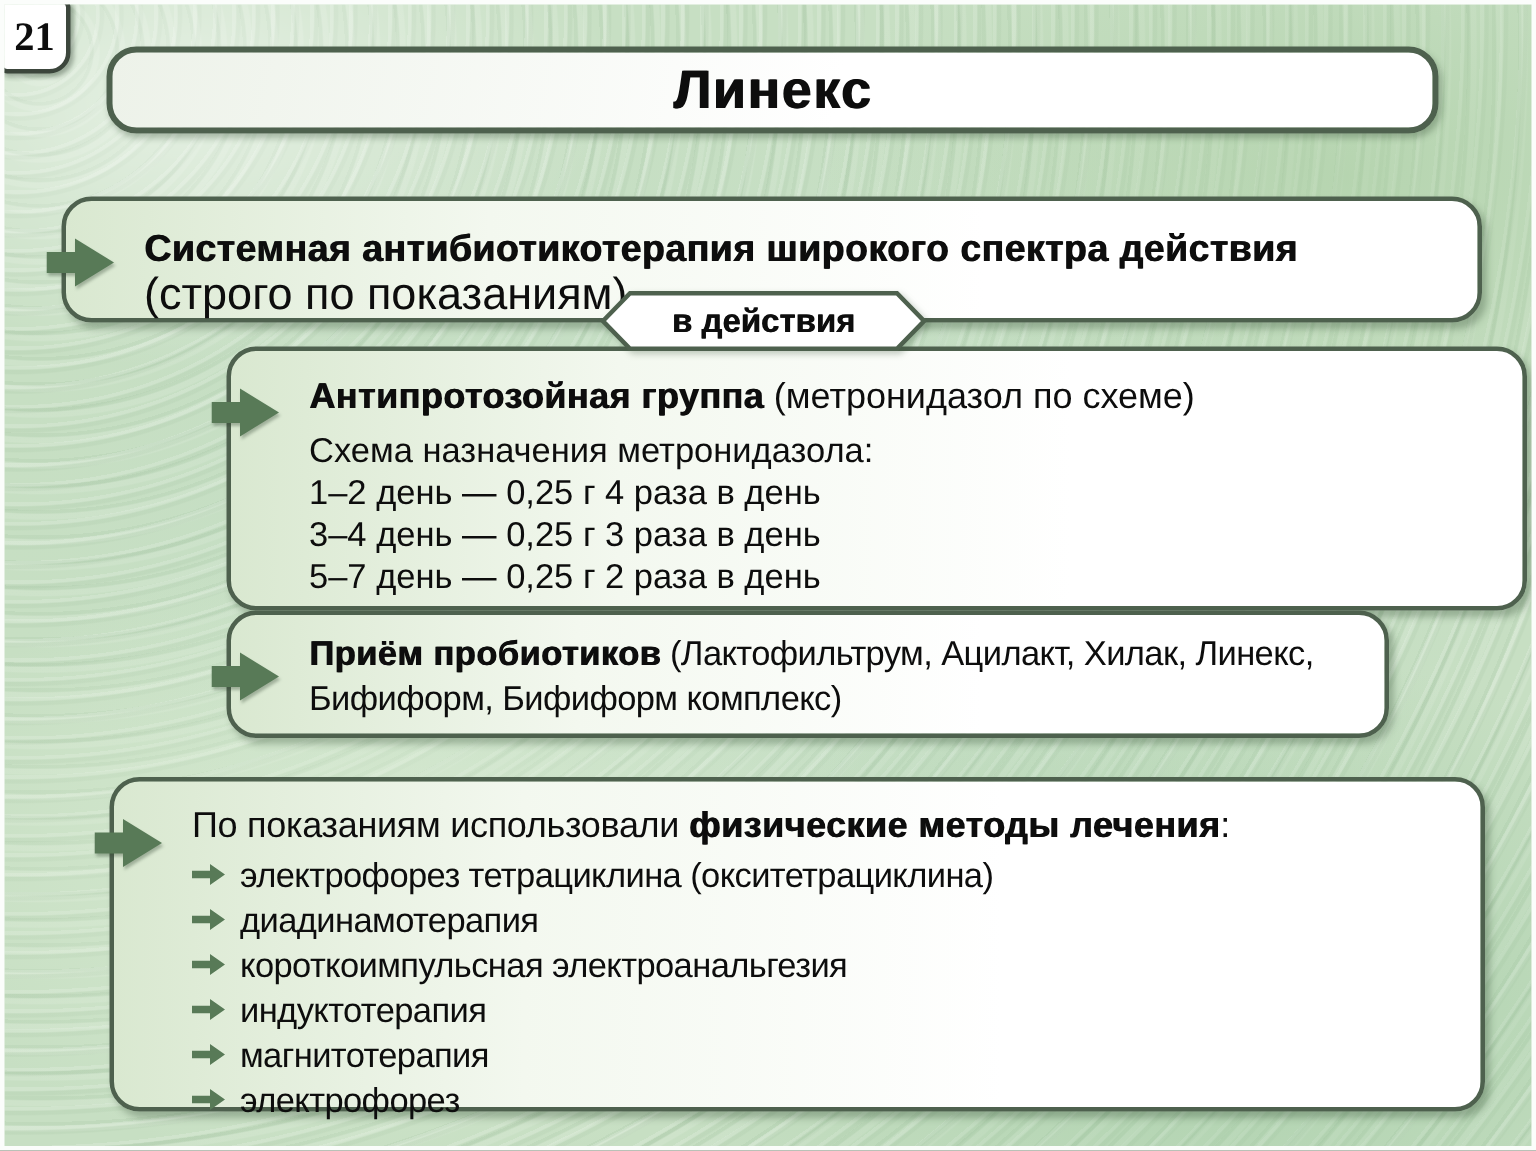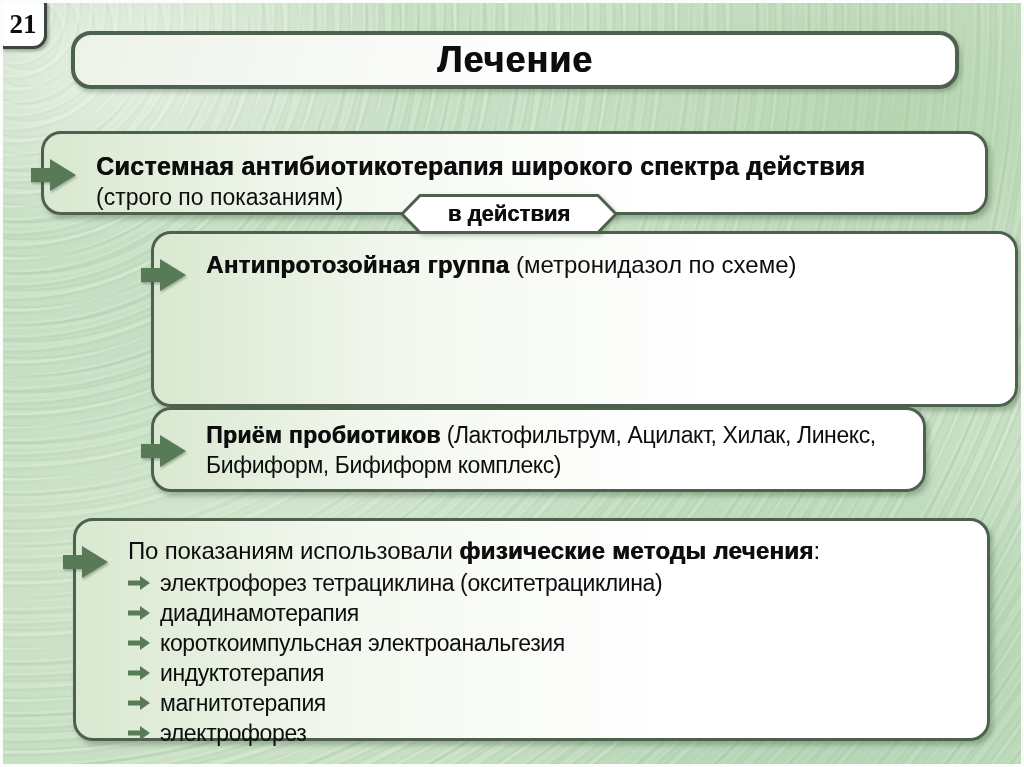--- a/index.html
+++ b/index.html
@@ -54,21 +54,21 @@
   }
   .box1{left:38px;top:128px;width:947px;height:84px;padding:16px 20px 0 52px;}
   .box2{left:148px;top:228px;width:867px;height:176px;padding:16px 16px 0 52px;}
   .box3{left:148px;top:404px;width:775px;height:85px;padding:10px 16px 16px 52px;}
   .box4{left:70px;top:515px;width:917px;height:223px;padding:14px 16px 0 52px;}
   .edge-arrow{
     position:absolute;left:-13px;width:46px;height:34px;
     filter:drop-shadow(1px 2px 1px rgba(50,70,50,0.35));
   }
   .edge-arrow polygon{fill:var(--arrow);}
-  .line{font-size:23px;line-height:30px;white-space:nowrap;}
+  .line{font-size:30px;line-height:30px;white-space:nowrap;}
   .wrapline{font-size:23px;line-height:30px;letter-spacing:-0.4px;}
   .xbold{font-weight:bold;text-shadow:0.6px 0 0 var(--ink);letter-spacing:0.3px;}
   .box1 .line1{font-size:25px;line-height:32px;}
   .box2 .line1{font-size:24px;margin-bottom:6px;}
   .scheme div{font-size:23px;line-height:28px;}
   .box4 .line1{font-size:24px;line-height:31px;margin-bottom:2px;letter-spacing:-0.2px;}
   .bullets{list-style:none;margin:0;padding:0;}
   .bullets li{
     display:flex;align-items:center;
     font-size:23px;line-height:30px;letter-spacing:-0.4px;
@@ -91,39 +91,45 @@
 </head>
 <body>
 
 <div class="slide">
 
   <div class="badge">
     <span>21</span>
   </div>
 
   <div class="title-box">
-    <span>Лечение</span>
+    <span>Линекс</span>
   </div>
 
   <div class="box box1">
     <svg class="edge-arrow" style="top:24px" viewBox="0 0 46 34">
       <polygon points="0,10 19,10 19,1 45,17 19,33 19,24 0,24"></polygon>
     </svg>
     <div class="line line1">
       <span class="xbold">Системная антибиотикотерапия широкого спектра действия</span>
     </div>
     <div class="line">(строго по показаниям)</div>
   </div>
 
   <div class="box box2">
     <svg class="edge-arrow" style="top:24px" viewBox="0 0 46 34">
       <polygon points="0,10 19,10 19,1 45,17 19,33 19,24 0,24"></polygon>
     </svg>
     <div class="line line1">
       <span class="xbold">Антипротозойная группа</span><span> (метронидазол по схеме)</span>
+    </div>
+    <div class="scheme">
+      <div>Схема назначения метронидазола:</div>
+      <div>1–2 день — 0,25 г 4 раза в день</div>
+      <div>3–4 день — 0,25 г 3 раза в день</div>
+      <div>5–7 день — 0,25 г 2 раза в день</div>
     </div>
   </div>
 
   <div class="box box3">
     <svg class="edge-arrow" style="top:24px" viewBox="0 0 46 34">
       <polygon points="0,10 19,10 19,1 45,17 19,33 19,24 0,24"></polygon>
     </svg>
     <div class="wrapline">
       <span class="xbold">Приём пробиотиков</span><span> (Лактофильтрум, Ацилакт, Хилак, Линекс, Бифиформ, Бифиформ комплекс)</span>
     </div>

